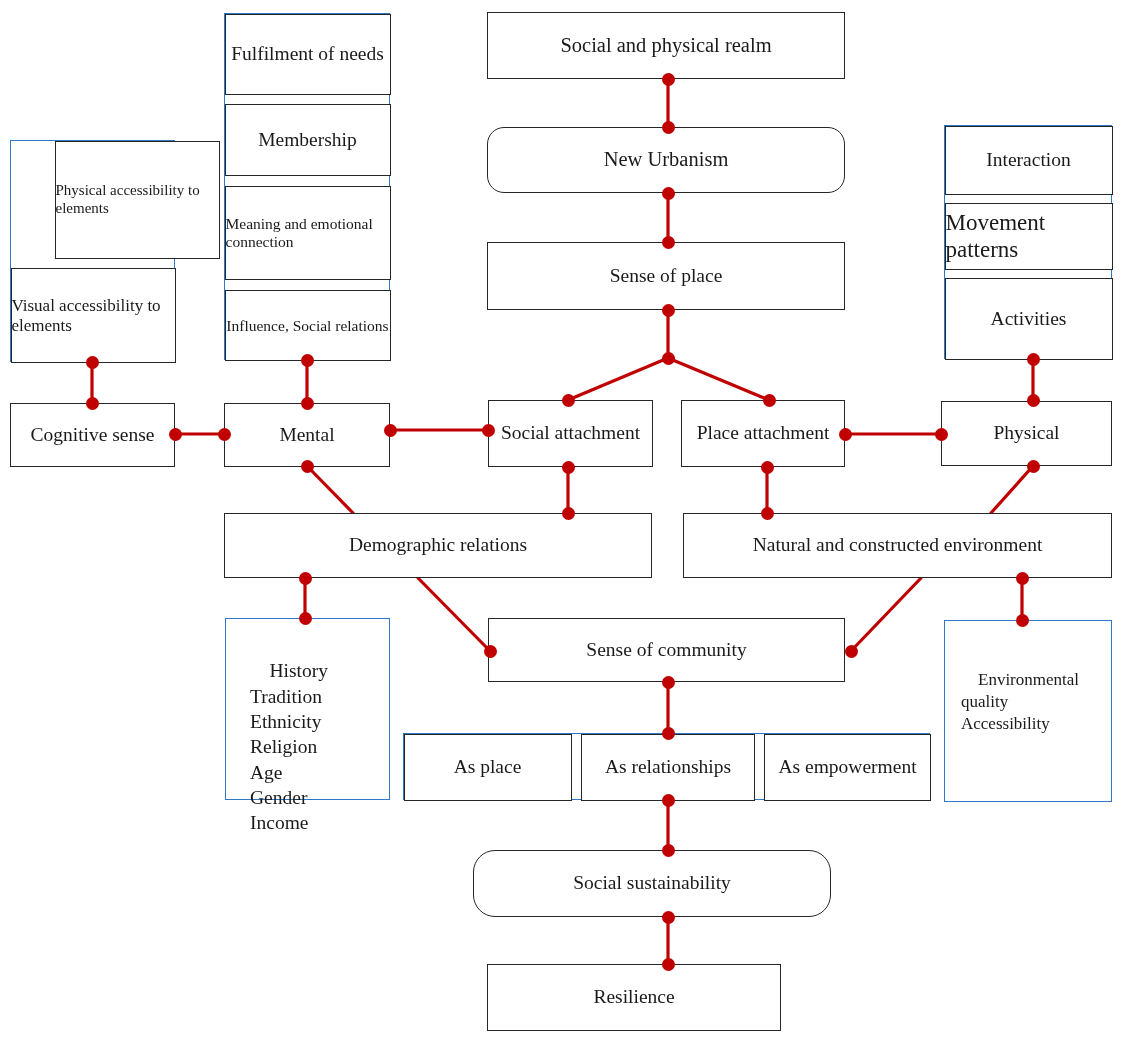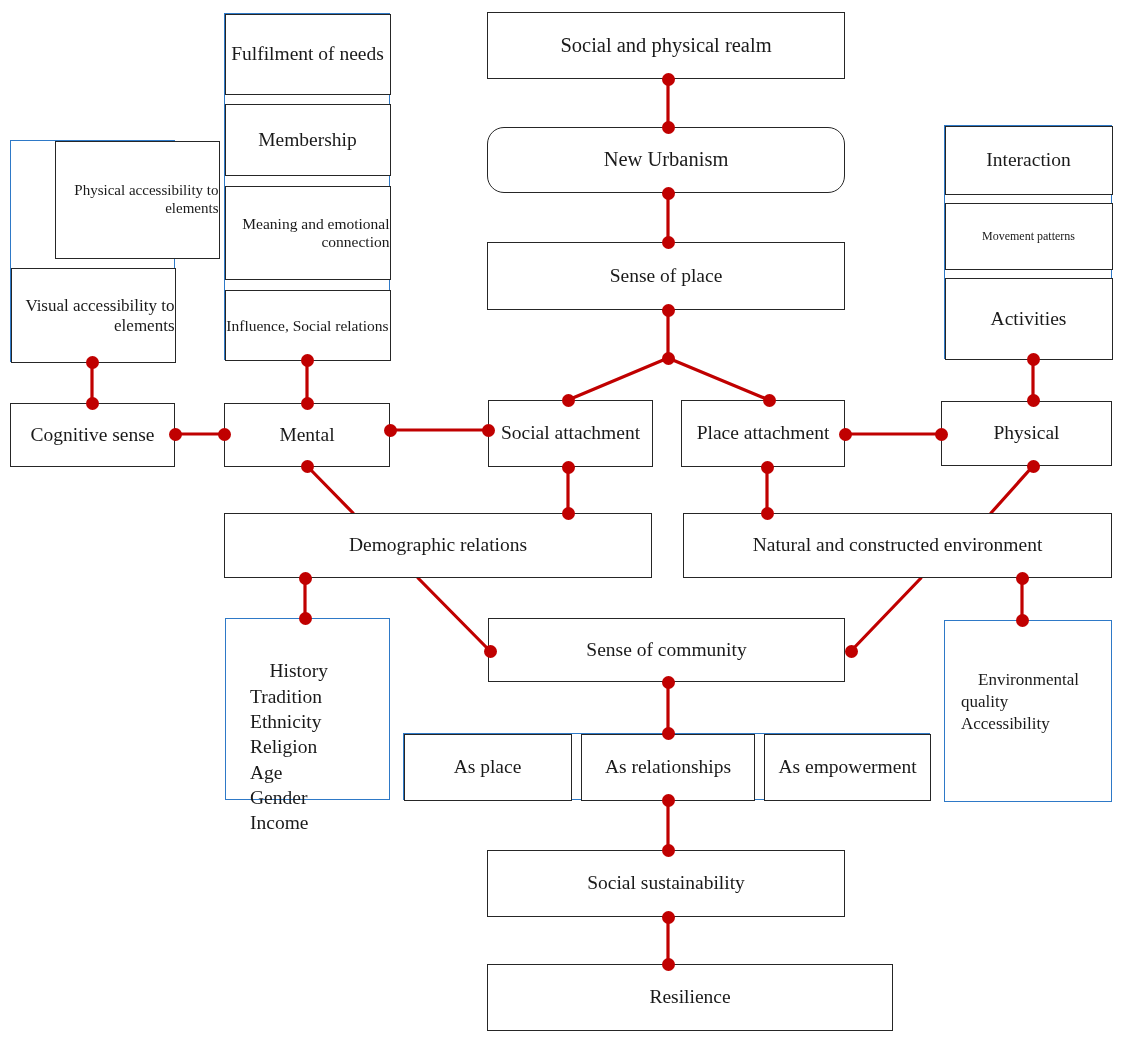--- a/index.html
+++ b/index.html
@@ -20,21 +20,21 @@
   }
   .bk{border:1.6px solid #262626;}          
   .bl{border:1.6px solid #2E79C7;}
 
   
   .stack{display:block;padding:0;}
   .cell{
     box-sizing:border-box;
     border:1.4px solid #262626;
     background:#ffffff;
-    display:flex;align-items:center;justify-content:center;text-align:right;
+    display:flex;align-items:center;justify-content:center;text-align:left;
     line-height:1.16;
     position:absolute;
     left:-0.5px;
   }
   .hcell{
     box-sizing:border-box;
     border:1.4px solid #262626;
     background:#ffffff;
     display:flex;align-items:center;justify-content:center;text-align:center;
     line-height:1.16;
@@ -48,21 +48,21 @@
     line-height:1.30;
   }
   .lefttext{
     display:block;
     text-align:left;
     padding:26px 0 0 16px;
     line-height:1.30;
   }
   .f20{font-size:20.5px;}
   .f19{font-size:19.5px;}
-  .f18{font-size:12px;}
+  .f18{font-size:23px;}
   .f17{font-size:17px;}
   .f16{font-size:15.5px;}
   .f15{font-size:15px;}
   .node{position:absolute;width:13px;height:13px;border-radius:50%;
         background:#C00000;z-index:4;margin-left:-6.5px;margin-top:-6.5px;}
 </style>
 </head>
 <body>
 
 <div id="canvas">
@@ -246,21 +246,21 @@
       <span>As relationships</span>
     </div>
     <div class="hcell f19" style="left:-0.5px;width:168px;height:67px;">
       <span>As place</span>
     </div>
     <div class="hcell f19" style="left:360px;width:167px;height:67px;">
       <span>As empowerment</span>
     </div>
   </div>
 
-  <div class="box bk f19" style="left:487px;top:850px;width:358px;height:67px;">
+  <div class="box bk f19" style="left:473px;top:850px;width:358px;height:67px;border-radius:22px;">
     <span>Social sustainability</span>
   </div>
 
-  <div class="box bk f19" style="left:487px;top:964px;width:406px;height:67px;">
+  <div class="box bk f19" style="left:487px;top:964px;width:294px;height:67px;">
     <span>Resilience</span>
   </div>
 
 </div>
 
 </body></html>

